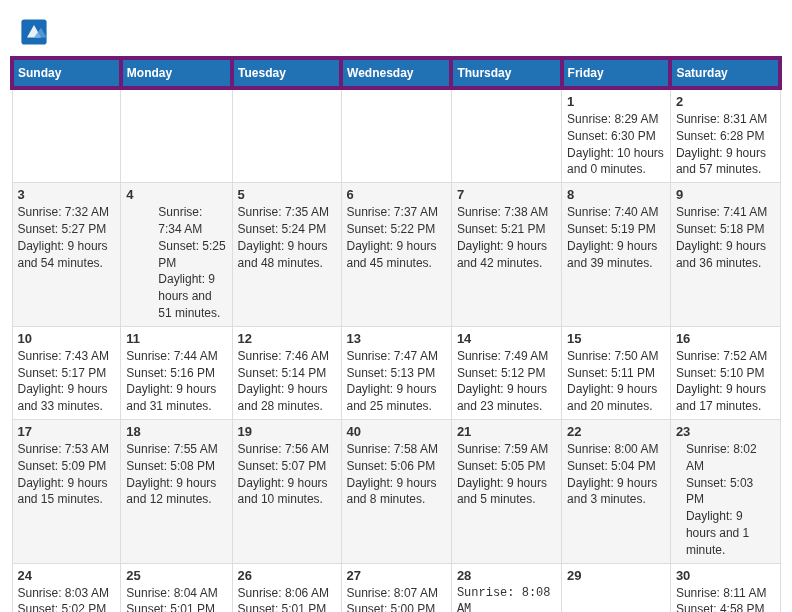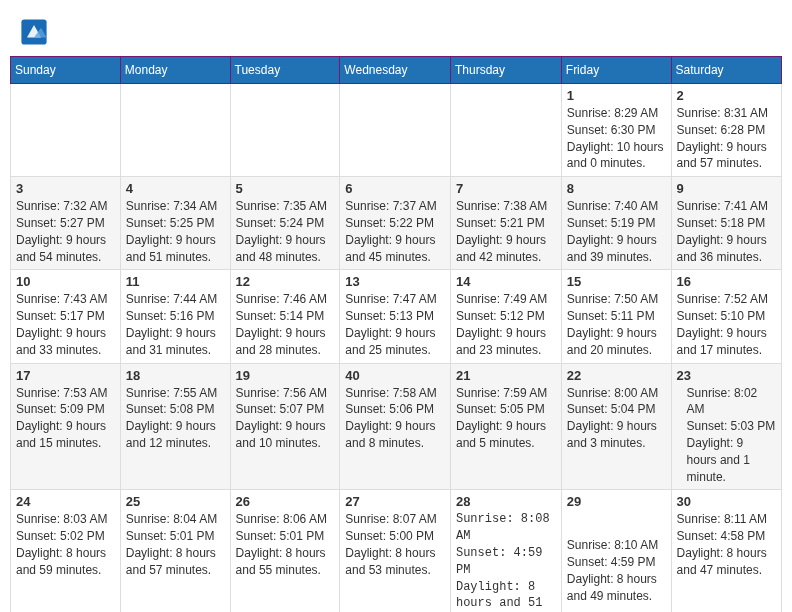--- a/index.html
+++ b/index.html
@@ -48,24 +48,24 @@
     }
     .calendar {
       width: 100%;
       border-collapse: collapse;
       margin-top: 6px;
     }
     .calendar th {
       background: #2171b5;
       color: #fff;
       font-size: 12px;
-      font-weight: normal;
+      font-weight: bold;
       padding: 6px 4px;
       text-align: left;
-      border: 1px solid #701a75;
+      border: 4px solid #701a75;
     }
     .calendar td {
       border: 1px solid #ddd;
       vertical-align: top;
       padding: 4px 5px;
       width: 113px;
       height: 80px;
       background: #fff;
       font-size: 10.5px;
       color: #333;
@@ -143,21 +143,21 @@
       </tr>
       <tr>
         <td>
           <span class="day-number">3</span>
           <div class="day-info" style="white-space: pre-line;">Sunrise: 7:32 AM
 Sunset: 5:27 PM
 Daylight: 9 hours and 54 minutes.</div>
         </td>
         <td>
           <span class="day-number">4</span>
-          <div class="day-info" style="white-space: pre-line;">Sunrise: 7:34 AM
+          <div class="day-info" style="white-space: pre-line; margin-left: 32px;">Sunrise: 7:34 AM
 Sunset: 5:25 PM
 Daylight: 9 hours and 51 minutes.</div>
         </td>
         <td>
           <span class="day-number">5</span>
           <div class="day-info" style="white-space: pre-line;">Sunrise: 7:35 AM
 Sunset: 5:24 PM
 Daylight: 9 hours and 48 minutes.</div>
         </td>
         <td>

